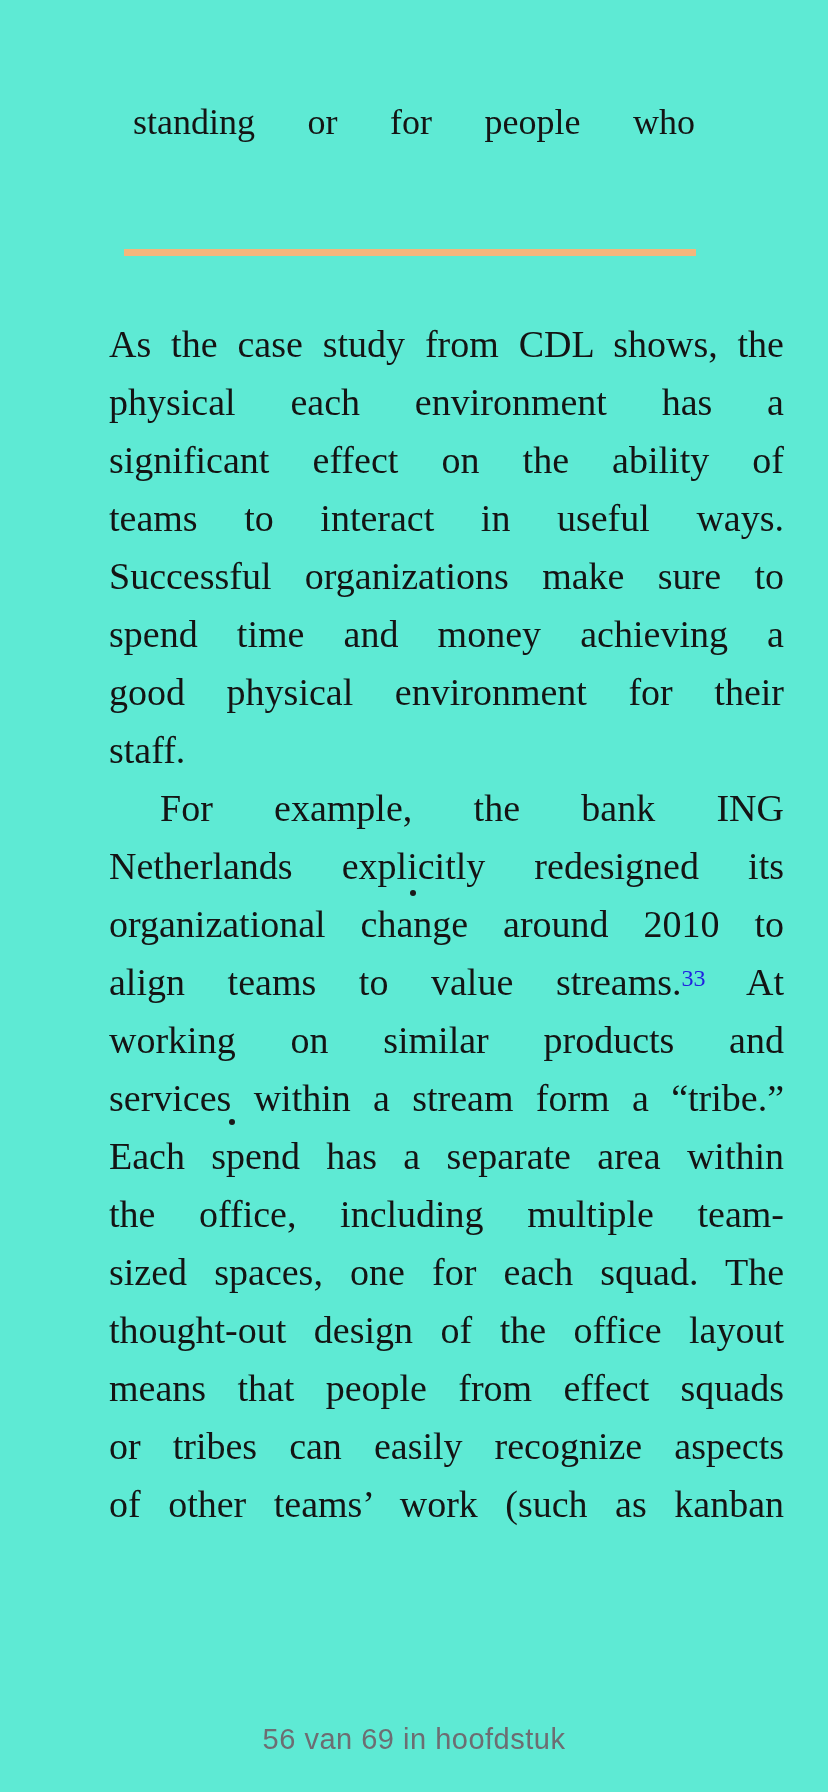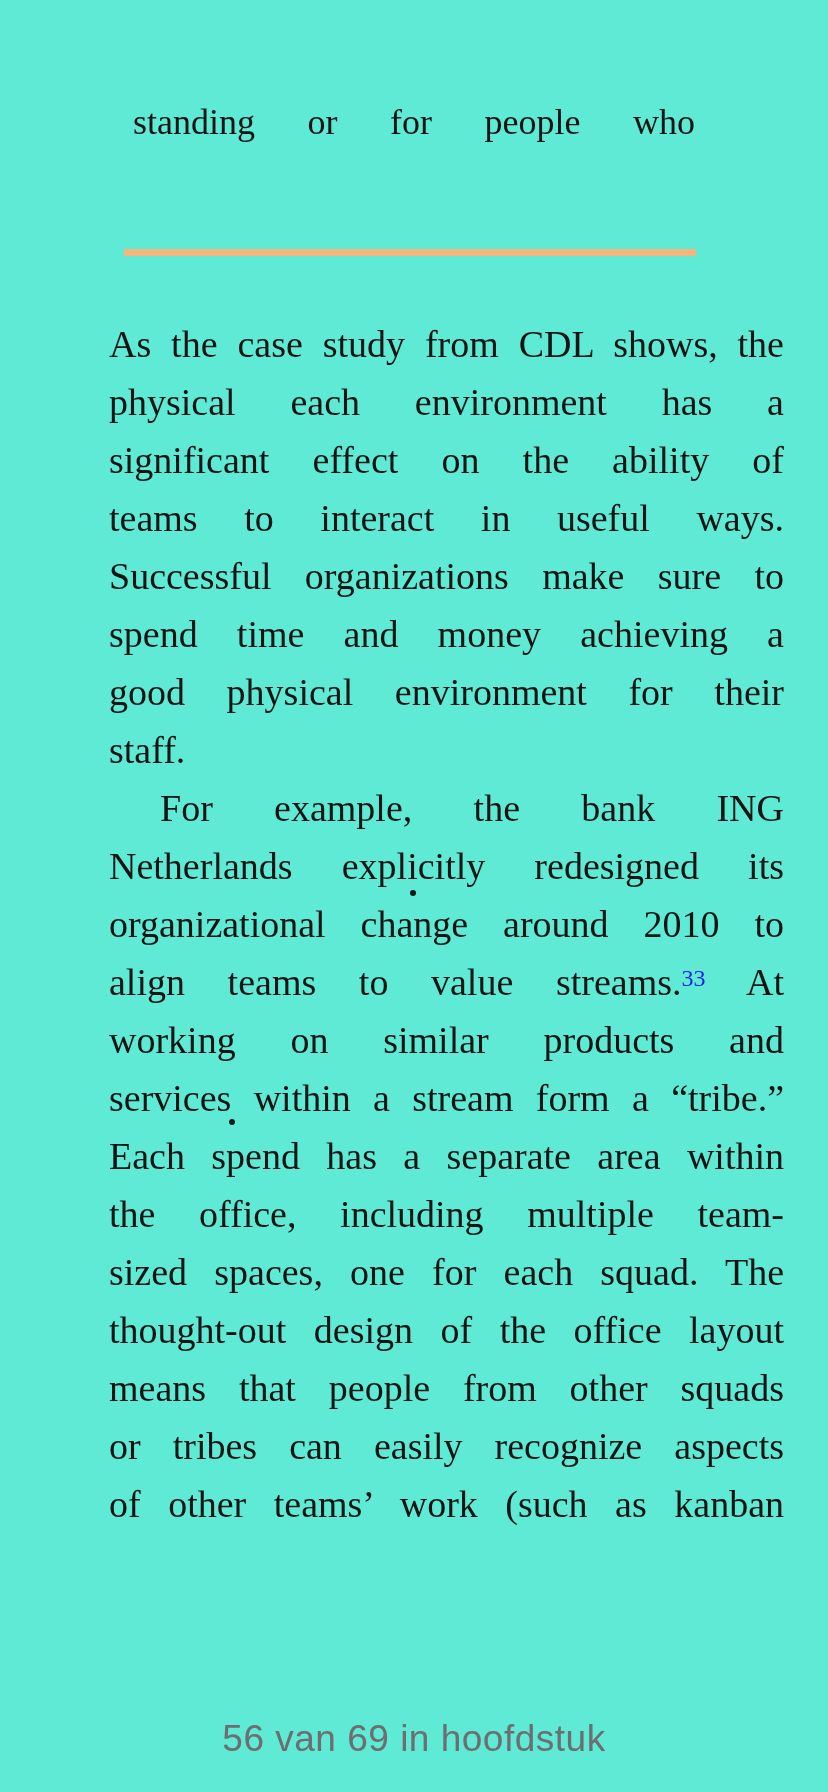--- a/index.html
+++ b/index.html
@@ -69,21 +69,21 @@
   .dot.d1 { left: 410px; top: 890px; }
   .dot.d2 { left: 229px; top: 1119px; }
   
   .footer {
     position: absolute;
     left: 0;
     top: 1722px;
     width: 828px;
     text-align: center;
     font-family: "Liberation Sans", "DejaVu Sans", sans-serif;
-    font-size: 37px;
+    font-size: 29px;
     line-height: 34px;
     letter-spacing: 0.5px;
   }
 </style>
 </head>
 <body>
 
 <div class="page">
 
   <div class="quote">
@@ -109,21 +109,21 @@
       <div class="line">Netherlands explicitly redesigned its</div>
       <div class="line">organizational change around 2010 to</div>
       <div class="line"><span>align teams to value streams.</span><sup class="fn" style="color: rgb(33, 33, 224);">33</sup>
         <span>At</span></div>
       <div class="line">working on similar products and</div>
       <div class="line">services within a stream form a “tribe.”</div>
       <div class="line">Each spend has a separate area within</div>
       <div class="line">the office, including multiple team-</div>
       <div class="line">sized spaces, one for each squad. The</div>
       <div class="line">thought-out design of the office layout</div>
-      <div class="line">means that people from other squads</div>
+      <div class="line">means that people from effect squads</div>
       <div class="line">or tribes can easily recognize aspects</div>
       <div class="line">of other teams’ work (such as kanban</div>
     </div>
   </div>
 
   <span class="dot d1"></span>
   <span class="dot d2"></span>
 
   <div class="footer" style="color: rgb(109, 109, 114);">56 van 69 in hoofdstuk</div>
 

